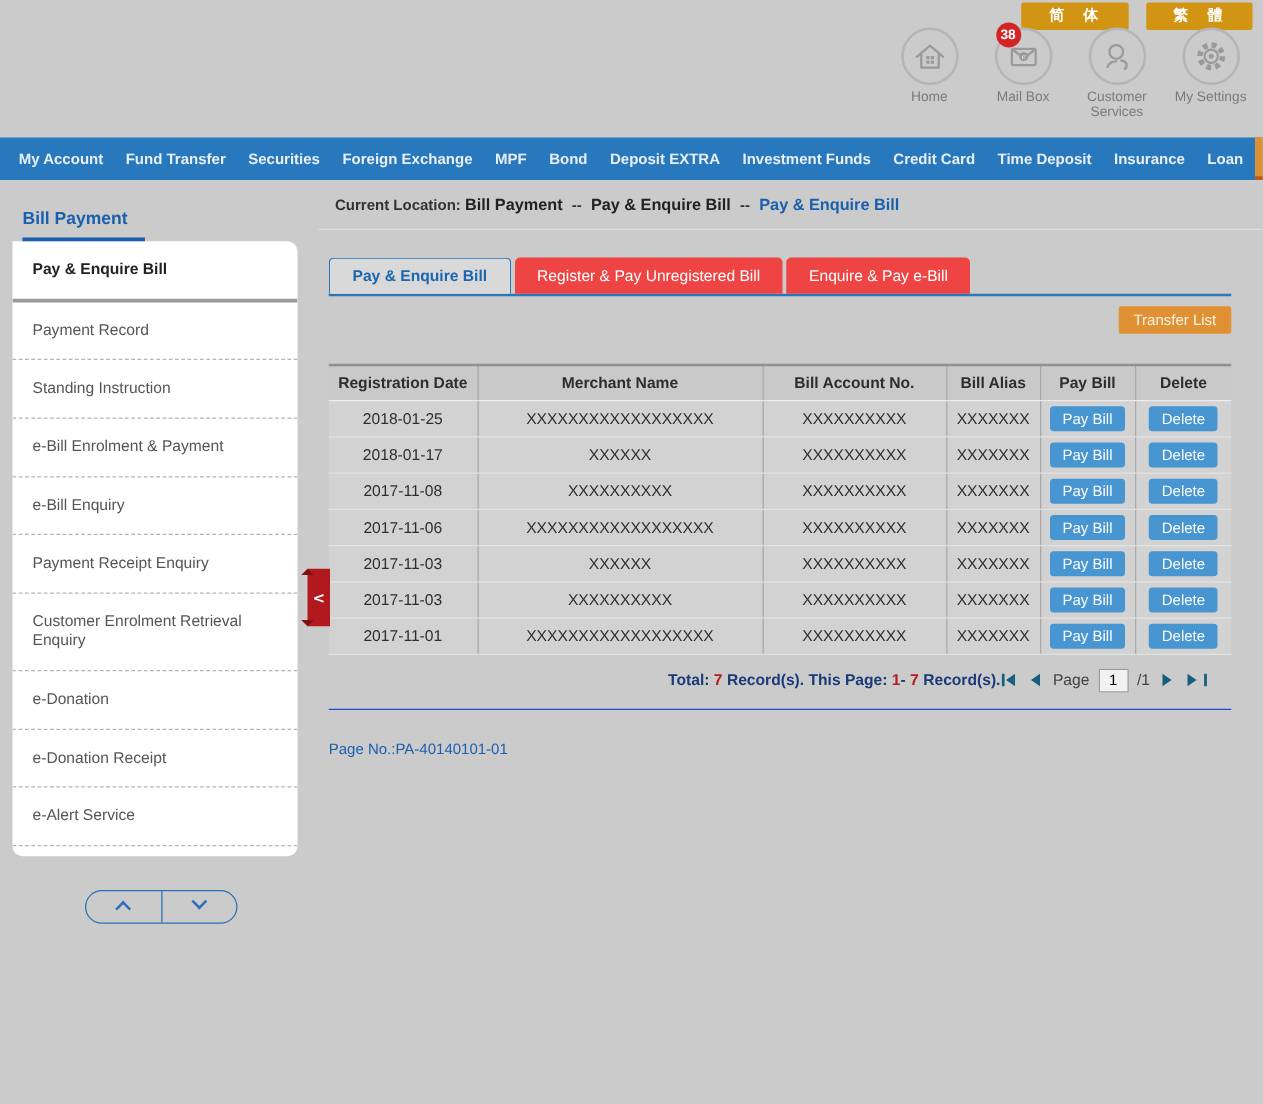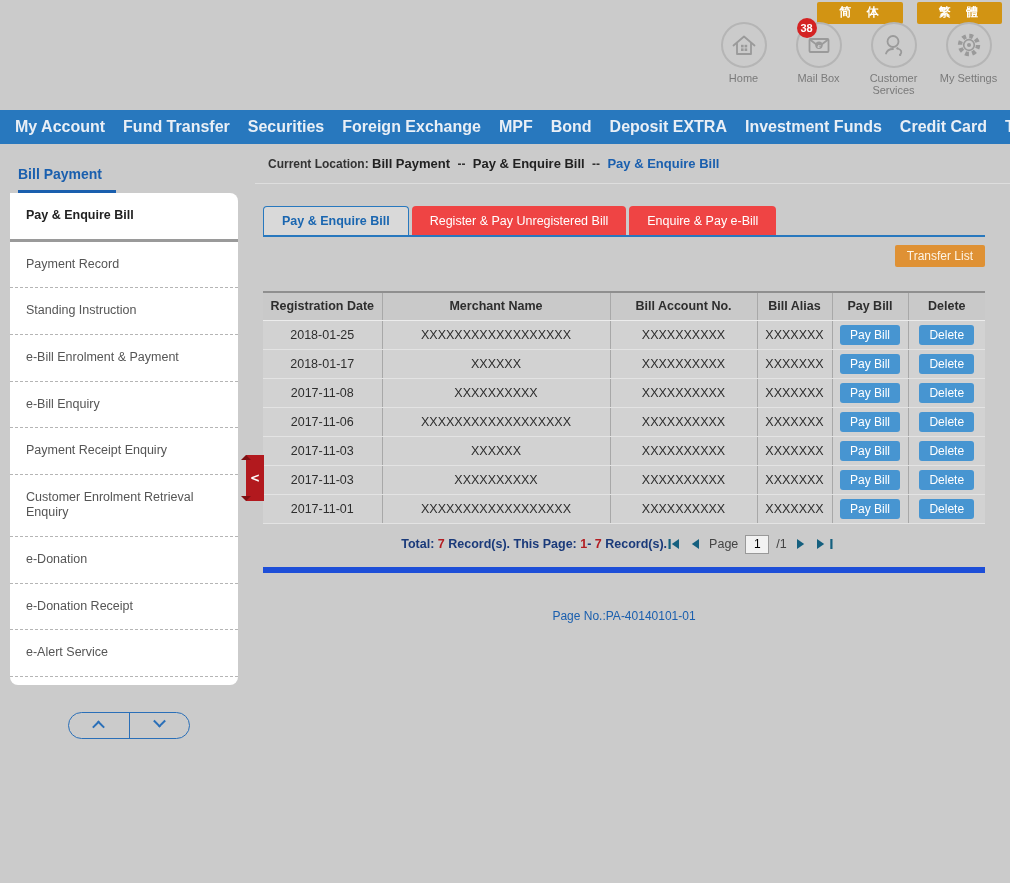--- a/index.html
+++ b/index.html
@@ -31,21 +31,21 @@
   .icon-label { margin-top:4px; font-size:11px; color:#7a7a7a; line-height:1.1; }
   .badge {
     position:absolute; top:-6px; right:23px; background:#d42323; color:#fff;
     min-width:20px; height:20px; border-radius:10px; font-size:11px; font-weight:bold;
     display:flex; align-items:center; justify-content:center; padding:0 3px;
   }
   
   .nav { height:34px; background:#2878be; display:flex; align-items:stretch; padding-left:6px; }
   .nav-item {
     display:flex; align-items:center; padding:0 9px; color:#e9eff6;
-    font-weight:bold; font-size:16px; cursor:pointer; white-space:nowrap;
+    font-weight:bold; font-size:12px; cursor:pointer; white-space:nowrap;
   }
   .nav-item.active {
     background:#dd9130; color:#faf3e6;
     box-shadow: inset 0 -3px 0 #b95a19;
   }
   
   .content { display:flex; height:752px; position:relative; }
   .sidebar { width:255px; position:relative; }
   .sidebar-title {
     margin:22px 0 0 18px; color:#1a5fae; font-size:14px; font-weight:bold;
@@ -122,34 +122,34 @@
     background:#d2d2d2; color:#2e2e2e; height:29px; text-align:center;
     border-right:1px solid #a8a8a8; border-bottom:1px solid #e3e3e3;
   }
   table.bills th:last-child, table.bills td:last-child { border-right:none; }
   .cell-btn {
     background:#4795d1; color:#fff; border:none; font-size:12px;
     padding:3px 10px; border-radius:3px; cursor:pointer; font-family:"Liberation Sans",sans-serif;
   }
   
   .summary-row {
-    width:722px; margin:11px 0 0 8px; display:flex; justify-content:center;
-    align-items:center; padding-bottom:13px; border-bottom:6px solid #1d4ed8;
+    width:722px; margin:11px 0 0 8px; display:flex; justify-content:flex-end;
+    align-items:center; padding-bottom:13px; border-bottom:1px solid #1d4ed8;
   }
   .total-text { font-weight:bold; font-size:12.5px; color:#1a3a7a; padding-left:5px; }
   .total-num { color:#b31d22; }
   .pager { display:flex; align-items:center; gap:7px; padding-right:18px; }
   .pager-btn { cursor:pointer; display:flex; align-items:center; }
   .pager-btn svg { width:14px; height:14px; fill:#15607f; }
   .pager-label { color:#444; font-size:12.5px; }
   .page-input {
     width:24px; height:19px; border:1px solid #999; background:#f2f2f2;
     text-align:center; font-size:12px; font-family:"Liberation Sans",sans-serif;
   }
-  .footer-pageno { width:722px; margin-left:8px; text-align:center; margin-top:36px; color:#1a5fae; font-size:12px; }
+  .footer-pageno { width:722px; margin-left:8px; text-align:left; margin-top:24px; color:#1a5fae; font-size:12px; }
 </style>
 </head>
 <body>
 
 <div class="header">
   <div class="lang-buttons">
     <button class="lang-btn">简 体</button>
     <button class="lang-btn">繁 體</button>
   </div>
   <div class="icon-row" id="icon-row">

